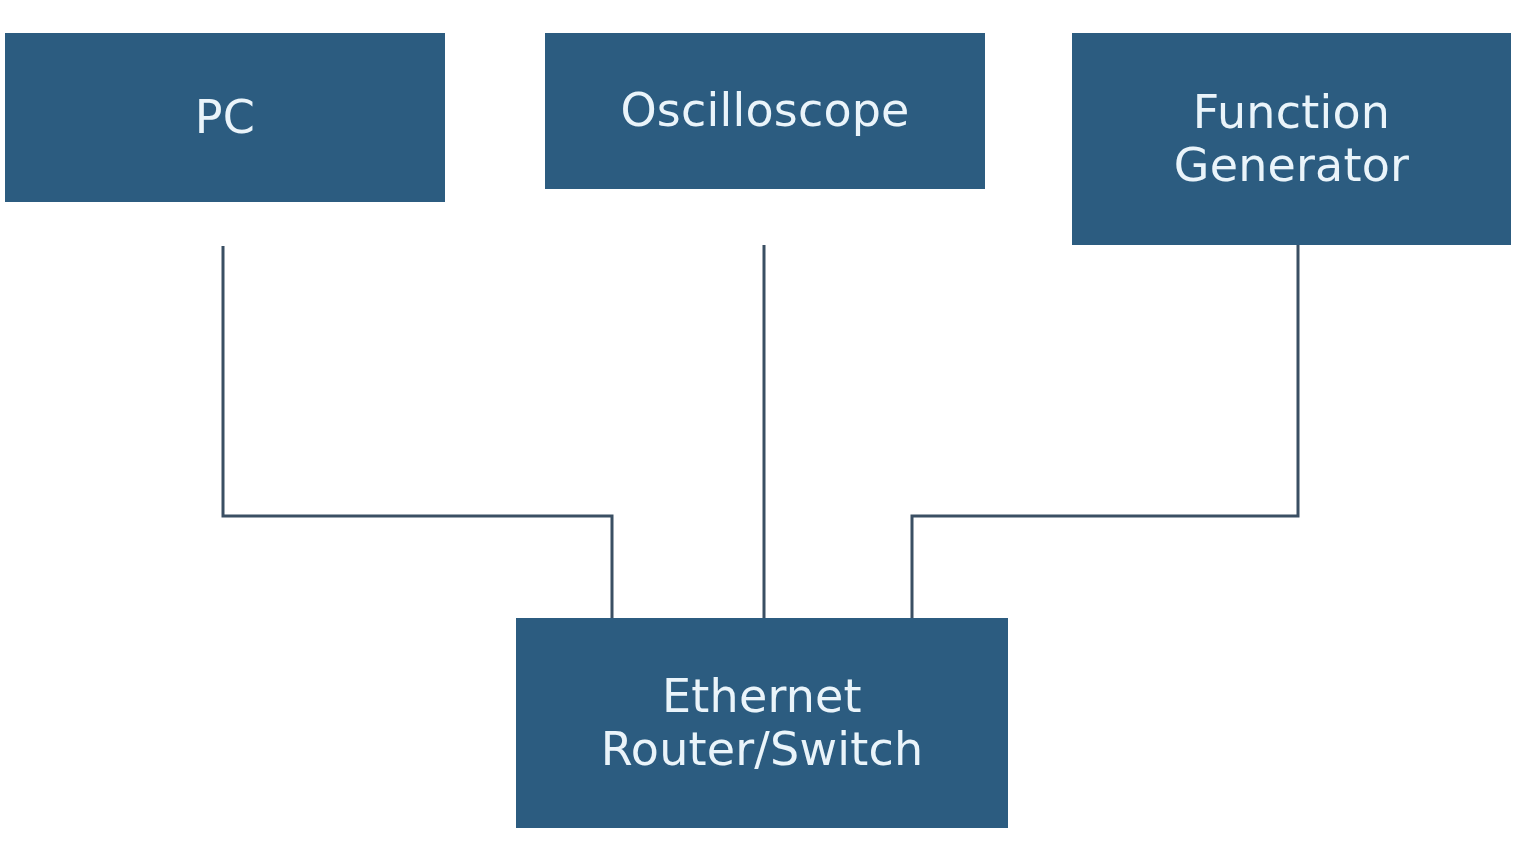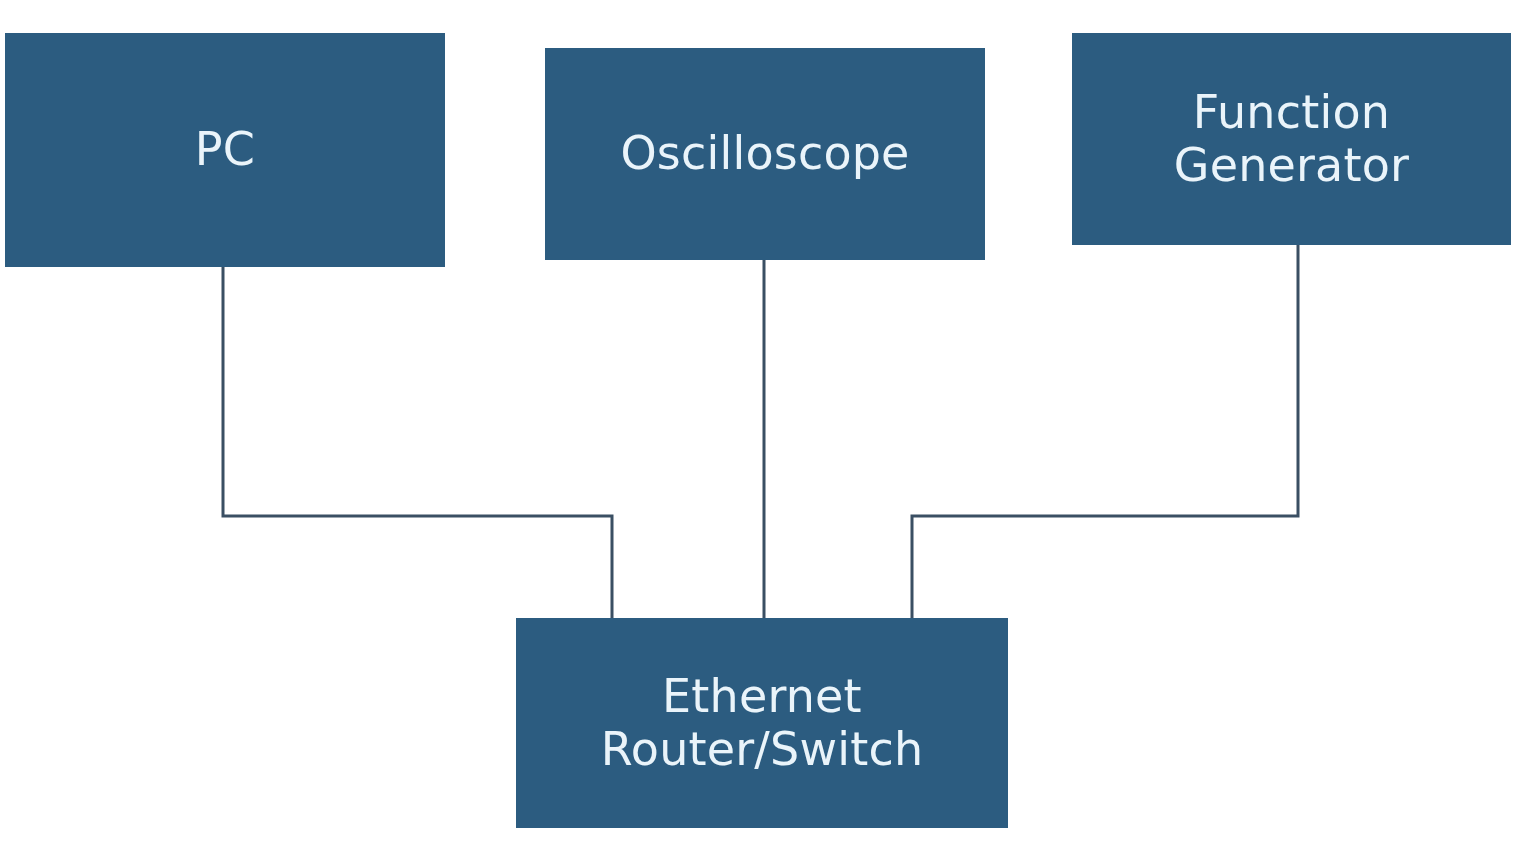--- a/index.html
+++ b/index.html
@@ -37,22 +37,22 @@
     z-index: 2;
   }
   .node-label {
     font-size: 46px;
     line-height: 1.16;
     font-weight: 400;
     letter-spacing: 0.2px;
     white-space: pre-line;
     color: #eaf4fa;
   }
-  #node-pc      { left: 5px;    top: 33px;  width: 440px; height: 234px; }
-  #node-scope   { left: 545px;  top: 48px;  width: 440px; height: 212px; align-items: center; }
+  #node-pc      { left: 5px;    top: 33px;  width: 440px; height: 169px; }
+  #node-scope   { left: 545px;  top: 33px;  width: 440px; height: 156px; align-items: center; }
   #node-fgen    { left: 1072px; top: 33px;  width: 439px; height: 212px; }
   #node-router  { left: 516px;  top: 618px; width: 492px; height: 210px; }
 </style>
 </head>
 <body>
 
 <div id="canvas">
 
   <svg id="connector-layer" viewBox="0 0 1516 850" width="1516" height="850" xmlns="http://www.w3.org/2000/svg">
     <g fill="none" stroke="#3a4f63" stroke-width="3" stroke-linecap="butt" stroke-linejoin="miter">

